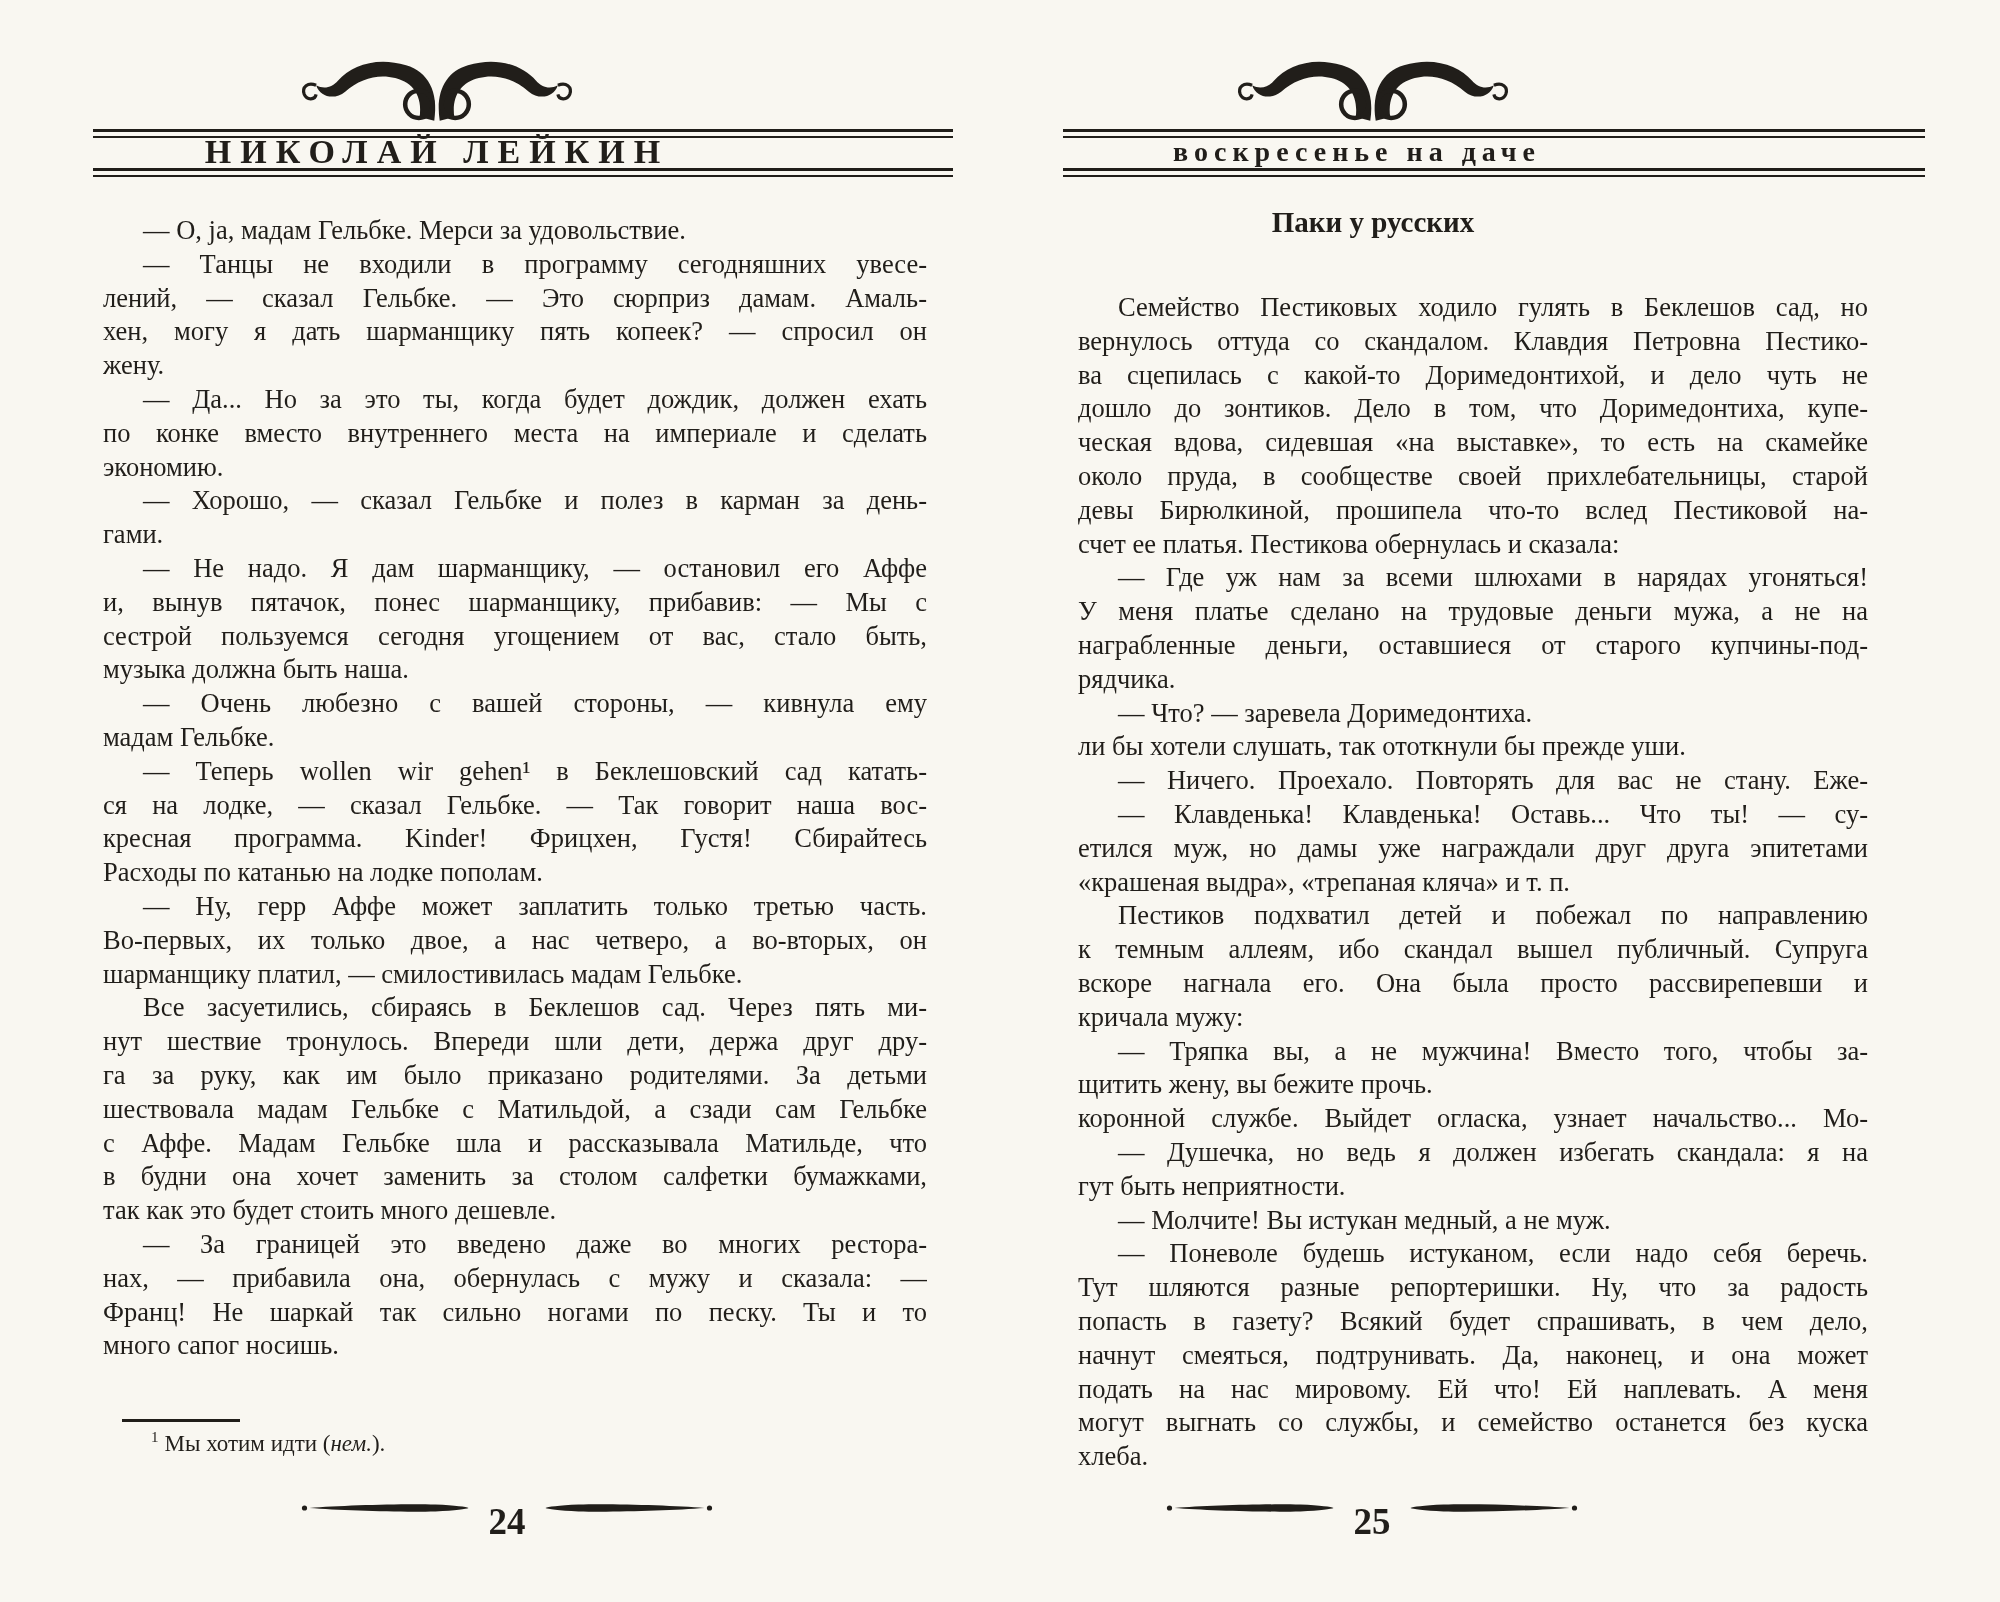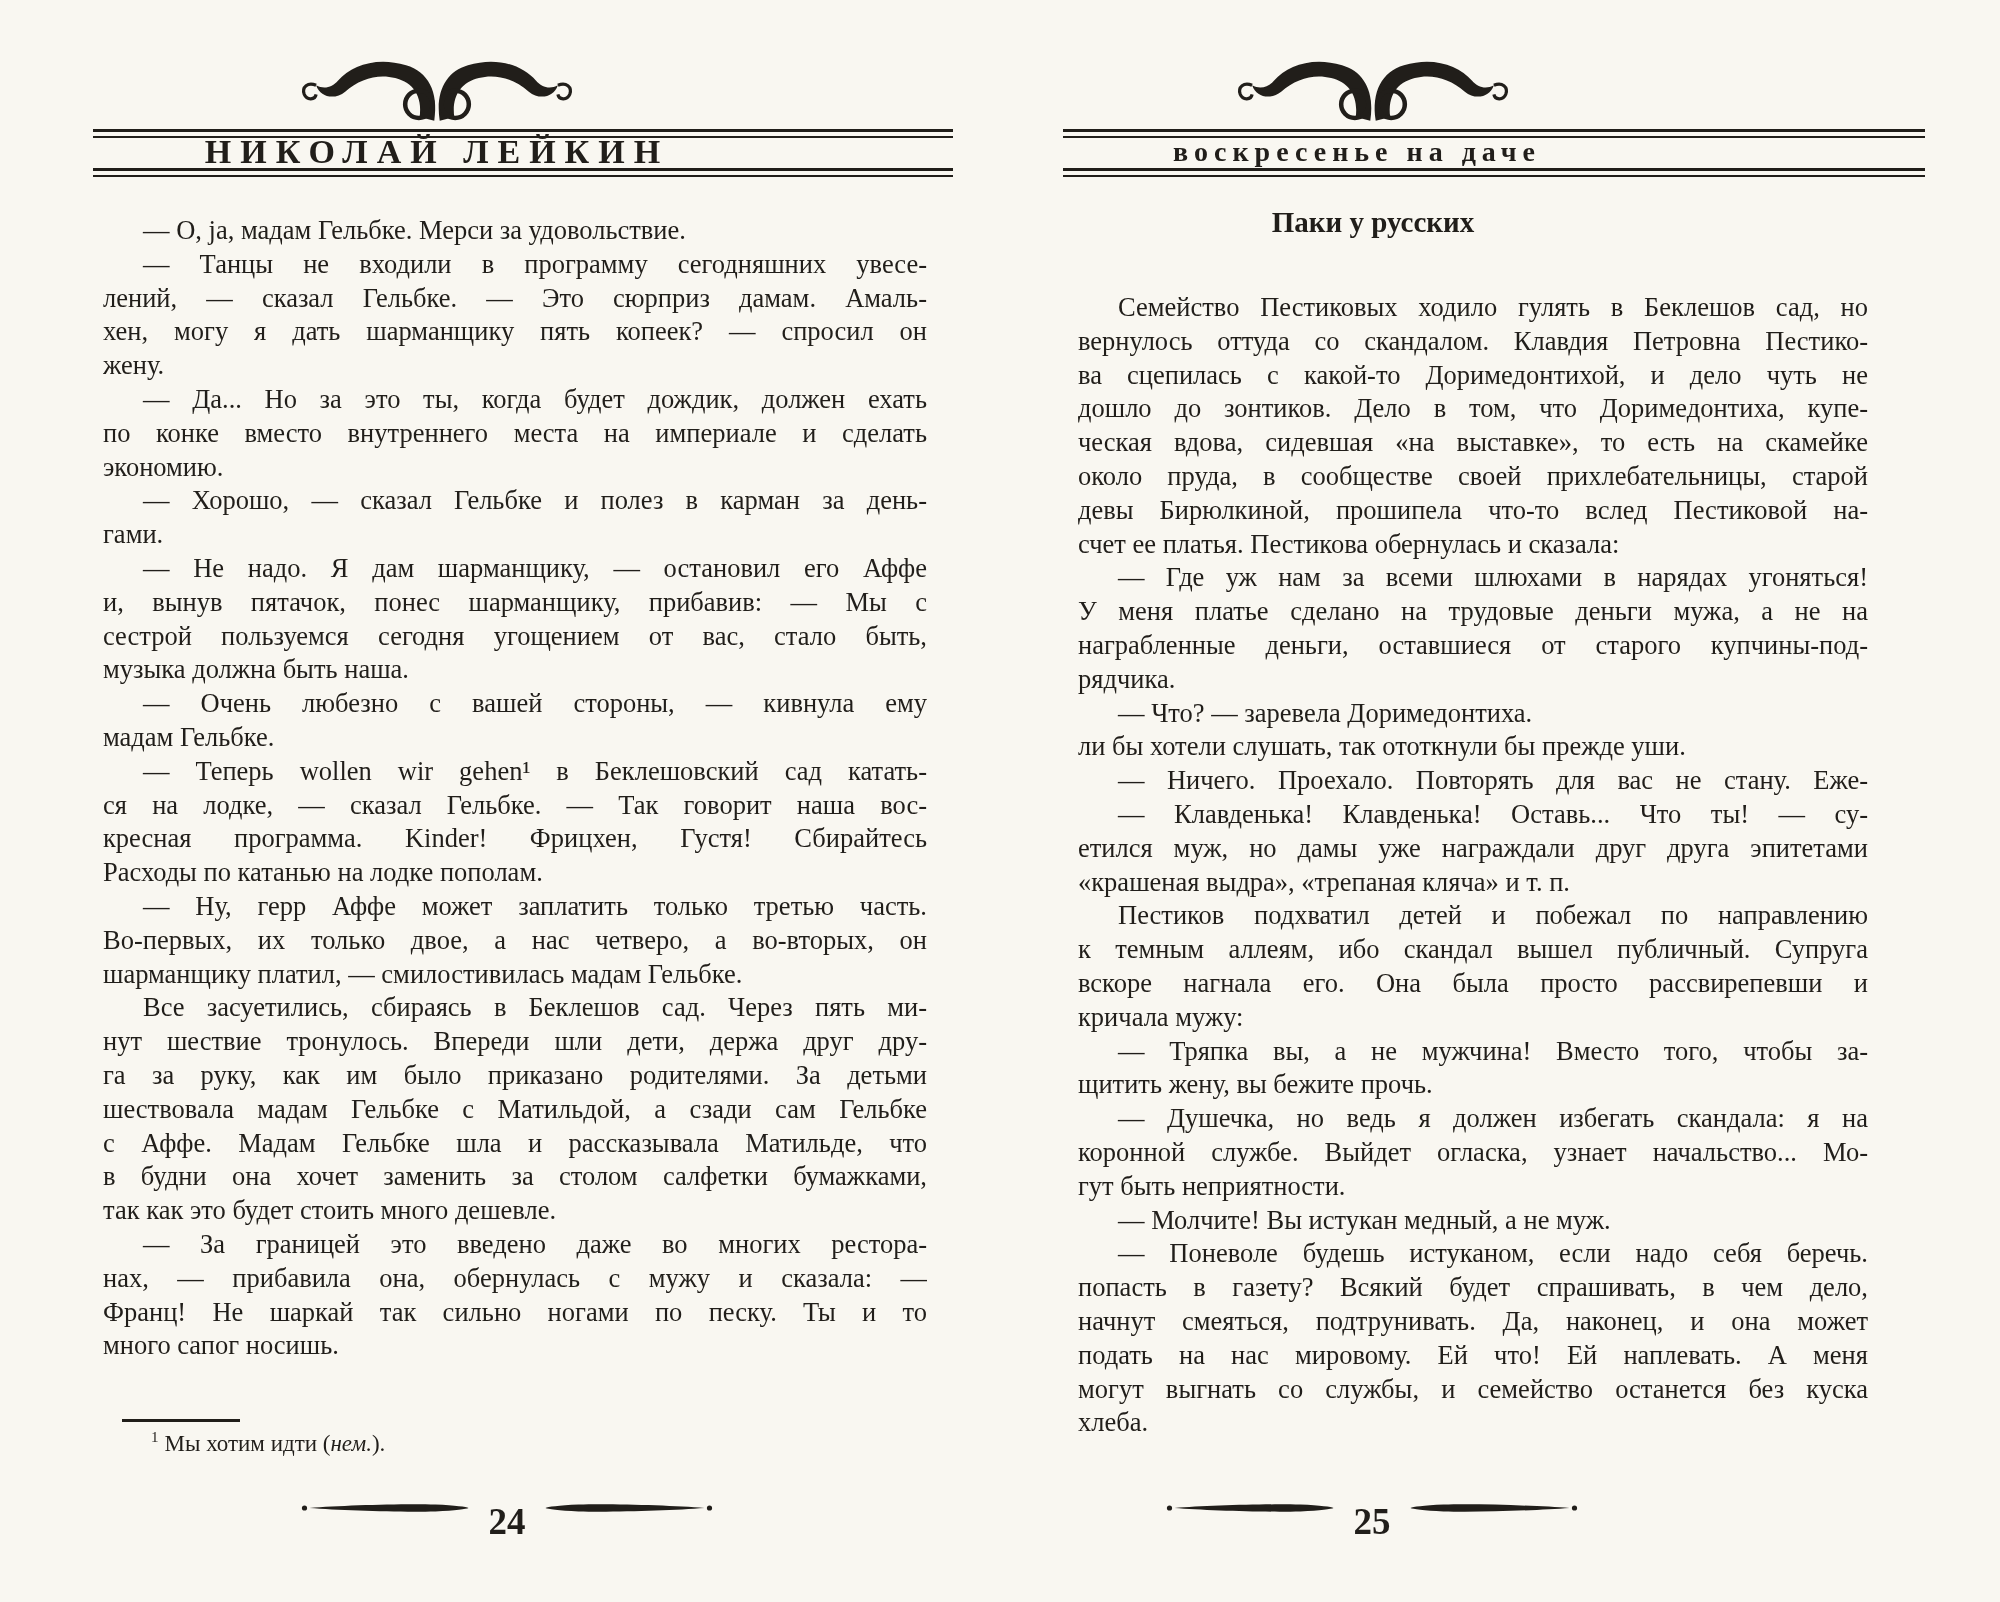--- a/index.html
+++ b/index.html
@@ -181,25 +181,26 @@
       <div class="line just ind">— Ничего. Проехало. Повторять для вас не стану. Еже-</div>
       <div class="line just ind">— Клавденька! Клавденька! Оставь... Что ты! — су-</div>
       <div class="line just">етился муж, но дамы уже награждали друг друга эпитетами</div>
       <div class="line">«крашеная выдра», «трепаная кляча» и т. п.</div>
       <div class="line just ind">Пестиков подхватил детей и побежал по направлению</div>
       <div class="line just">к темным аллеям, ибо скандал вышел публичный. Супруга</div>
       <div class="line just">вскоре нагнала его. Она была просто рассвирепевши и</div>
       <div class="line">кричала мужу:</div>
       <div class="line just ind">— Тряпка вы, а не мужчина! Вместо того, чтобы за-</div>
       <div class="line">щитить жену, вы бежите прочь.</div>
+      <div class="line just">коронной службе. Выйдет огласка, узнает начальство... Мо-</div>
       <div class="line just ind">— Душечка, но ведь я должен избегать скандала: я на</div>
-      <div class="line just">коронной службе. Выйдет огласка, узнает начальство... Мо-</div>
       <div class="line">гут быть неприятности.</div>
       <div class="line ind">— Молчите! Вы истукан медный, а не муж.</div>
       <div class="line just ind">— Поневоле будешь истуканом, если надо себя беречь.</div>
+      <div class="line just">Тут шляются разные репортеришки. Ну, что за радость</div>
       <div class="line just">попасть в газету? Всякий будет спрашивать, в чем дело,</div>
       <div class="line just">начнут смеяться, подтрунивать. Да, наконец, и она может</div>
       <div class="line just">подать на нас мировому. Ей что! Ей наплевать. А меня</div>
       <div class="line just">могут выгнать со службы, и семейство останется без куска</div>
       <div class="line">хлеба.</div>
     </div>
 
   <div class="footer">
     <svg class="spindle" width="172" height="12" viewBox="0 0 172 12">
       <circle cx="4" cy="6" r="2.6" fill="currentColor"></circle>

